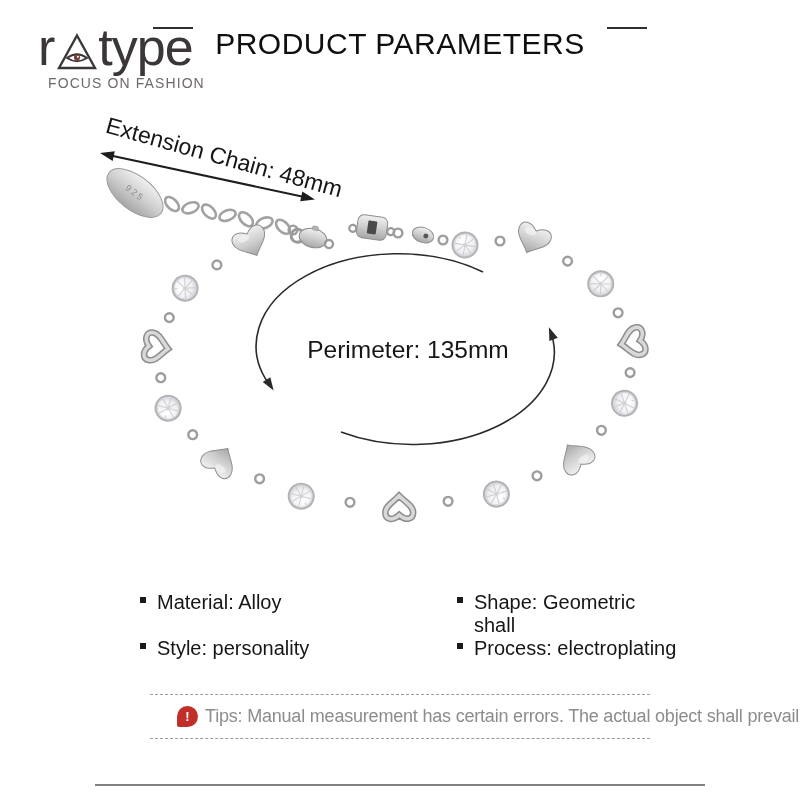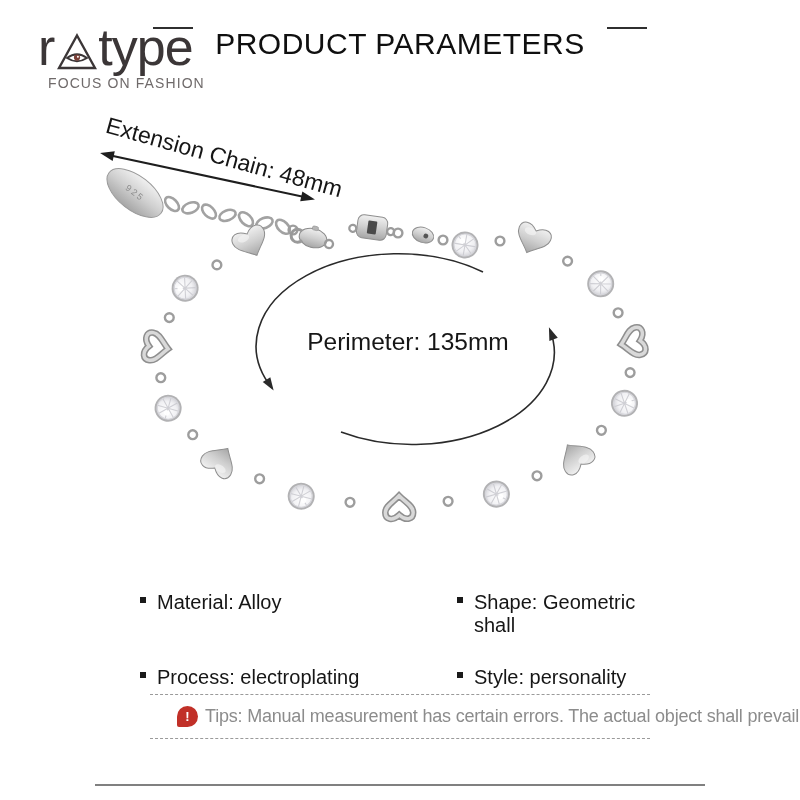--- a/index.html
+++ b/index.html
@@ -14,27 +14,27 @@
   .logo-tagline{margin:6px 0 0 10px;font-size:14px;letter-spacing:1.1px;color:#6f6a6a;}
 
   
   .title-row{position:absolute;left:0;top:27px;width:800px;display:flex;justify-content:center;gap:22px;}
   .title-line{width:40px;height:2px;background:#2f2f2f;}
   .page-title{font-size:30px;letter-spacing:0.5px;color:#0f0f0f;white-space:nowrap;}
 
   
   .ext-label{position:absolute;left:110px;top:112px;font-size:23px;color:#161616;
              transform:rotate(15.5deg);transform-origin:left top;white-space:nowrap;}
-  .peri-label{position:absolute;left:258px;top:328px;width:300px;text-align:center;
+  .peri-label{position:absolute;left:258px;top:336px;width:300px;text-align:center;
               font-size:24.5px;color:#161616;white-space:nowrap;}
 
   .art{position:absolute;left:0;top:0;}
 
   
-  .specs{position:absolute;left:140px;top:591px;display:grid;grid-template-columns:317px 223px;row-gap:29px;}
+  .specs{position:absolute;left:140px;top:591px;display:grid;grid-template-columns:317px 223px;}
   .spec-item{display:flex;align-items:flex-start;font-size:20px;color:#161616;}
   .bullet{flex:0 0 auto;width:6px;height:6px;background:#1a1a1a;margin:6px 11px 0 0;}
 
   
   .tips{position:absolute;left:150px;top:694px;width:500px;
         border-top:1px dashed #9a9a9a;border-bottom:1px dashed #9a9a9a;
         padding:11px 0 11px 0;}
   .tips-inner{display:flex;align-items:center;padding-left:27px;}
   .tips-icon{flex:0 0 auto;width:21px;height:21px;background:#c13028;border-radius:50% 50% 50% 2px;
              color:#fff;font-size:13px;font-weight:bold;display:flex;align-items:center;justify-content:center;
@@ -192,25 +192,25 @@
     <div class="spec-item">
       <span class="bullet"></span>
       <span>Material: Alloy</span>
     </div>
     <div class="spec-item">
       <span class="bullet"></span>
       <span>Shape: Geometric shall</span>
     </div>
     <div class="spec-item">
       <span class="bullet"></span>
+      <span>Style: personality</span>
+    </div>
+    <div class="spec-item">
+      <span class="bullet"></span>
       <span>Process: electroplating</span>
-    </div>
-    <div class="spec-item">
-      <span class="bullet"></span>
-      <span>Style: personality</span>
     </div>
   </div>
 
   <div class="tips">
     <div class="tips-inner">
       <span class="tips-icon">!</span>
       <span class="tips-text">Tips: Manual measurement has certain errors. The actual object shall prevail</span>
     </div>
   </div>
 

